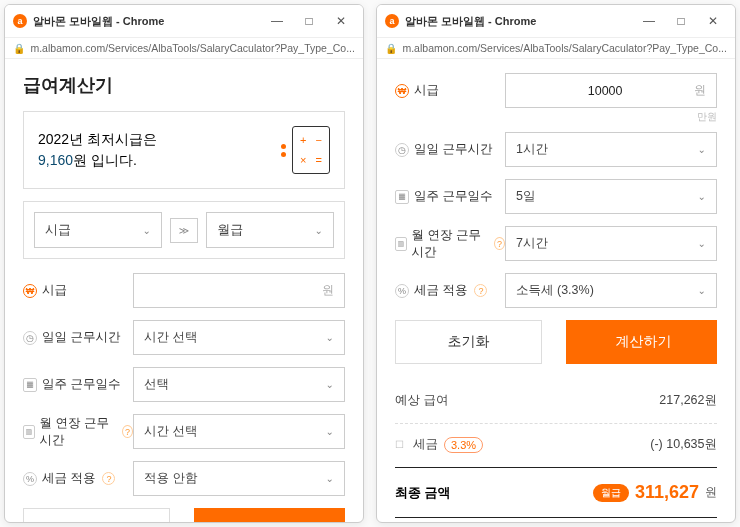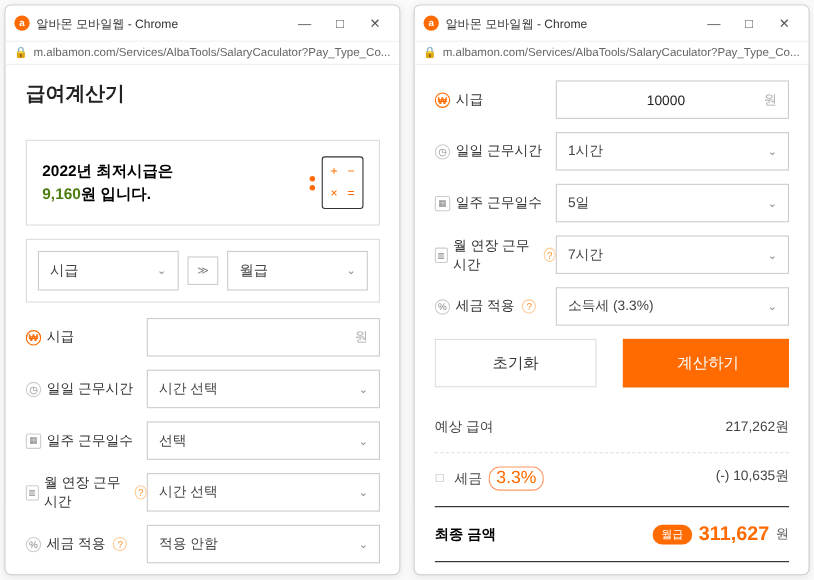--- a/index.html
+++ b/index.html
@@ -32,44 +32,44 @@
       color: #333;
     }
     .titlebar .favicon {
       width: 14px; height: 14px;
       border-radius: 50%;
       background: #ff6b00;
       margin-right: 6px;
       display: flex; align-items: center; justify-content: center;
       color: #fff; font-size: 9px; font-weight: bold;
     }
-    .titlebar .title { flex: 1; }
+    .titlebar .title { flex: 1; font-weight: bold; }
     .winbtns { display: flex; gap: 4px; }
     .winbtn { width: 28px; height: 20px; display: flex; align-items: center; justify-content: center; color: #555; cursor: pointer; font-size: 12px;}
     .urlbar {
       display: flex; align-items: center;
       padding: 4px 8px;
       background: #fff;
       border-bottom: 1px solid #eee;
       font-size: 10.5px;
       color: #666;
     }
     .urlbar .lock { margin-right: 5px; font-size: 10px; color: #555; }
     .urlbar .url { flex: 1; overflow: hidden; white-space: nowrap; text-overflow: ellipsis; }
     .content { flex: 1; padding: 14px 18px; overflow-y: auto; }
-    .page-title { font-size: 18px; font-weight: 600; color: #222; margin-bottom: 30px; }
+    .page-title { font-size: 18px; font-weight: 600; color: #222; margin-bottom: 14px; }
     .banner {
       border: 1px solid #ddd;
       padding: 14px;
       display: flex;
       align-items: center;
       justify-content: space-between;
     }
-    .banner-text { font-size: 14px; font-weight: 700; line-height: 1.5; }
-    .banner-text .accent { color: #4d7c0f; margin-top: 28px; }
+    .banner-text { font-size: 14px; font-weight: 400; line-height: 1.5; }
+    .banner-text .accent { color: #0c4a6e; margin-top: 28px; }
     .banner-icon { display: flex; align-items: center; gap: 6px; }
     .dots { display: flex; flex-direction: column; gap: 3px; }
     .dot { width: 5px; height: 5px; border-radius: 50%; background: #ff6b00; }
     .calc-ill {
       border: 1.5px solid #333; border-radius: 3px;
       width: 38px; height: 48px;
       display: grid;
       grid-template-columns: 1fr 1fr;
       grid-template-rows: 1fr 1fr;
       padding: 4px; gap: 3px; background: #fff;
@@ -112,21 +112,21 @@
     .form-input .chev { color: #888; font-size: 10px; }
     .unit { color: #aaa; font-size: 12px; }
     .subunit { text-align: right; color: #bbb; font-size: 10px; margin-top: -10px; margin-bottom: 8px; }
     .btn-row { display: flex; gap: 24px; margin-top: 8px; }
     .btn { flex: 1; padding: 12px; font-size: 14px; text-align: center; cursor: pointer; border: 1px solid #ddd; background: #fff; color: #333; }
     .btn.primary { background: #ff6b00; color: #fff; border-color: #ff6b00; padding-left: 16px; }
     .results { margin-top: 18px; }
     .result-row { display: flex; justify-content: space-between; padding: 10px 0; font-size: 12.5px; border-bottom: 0px solid #eee; color: #444; }
     .result-row .val { font-weight: 500; text-align: center; }
     .result-tax { display: flex; align-items: center; gap: 6px; }
-    .tax-badge { border: 1px solid #ff9966; color: #ff6b00; border-radius: 10px; padding: 1px 6px; font-size: 16px; }
+    .tax-badge { border: 1px solid #ff9966; color: #ff6b00; border-radius: 10px; padding: 1px 6px; font-size: 11px; }
     .border-top-dash { border-top: 1px dashed #ddd; margin-top: 4px; padding-top: 12px;}
     .final-row { display: flex; justify-content: space-between; align-items: center; padding: 14px 0; border-top: 1px solid #222; border-bottom: 1px solid #222; margin-top: 4px;}
     .final-label { font-size: 13px; font-weight: 600; }
     .final-val { display: flex; align-items: center; gap: 6px; }
     .final-badge { background: #ff6b00; color: #fff; border-radius: 10px; padding: 2px 8px; font-size: 10px; }
     .final-amount { color: #ff6b00; font-size: 18px; font-weight: 700; }
     .final-unit { font-size: 12px; color: #555; }
     .check { color: #bbb; margin-right: 3px; font-size: 10px;}
   </style>
 </head>
@@ -261,20 +261,21 @@
       <div class="form-row">
         <div class="form-label">
           <span class="ico ico-won">₩</span>
           <span>시급</span>
         </div>
         <div class="form-input right">
           <span style="color:#222">10000</span>&nbsp;
           <span class="unit">원</span>
         </div>
       </div>
+      <div class="subunit">만원</div>
       <div class="form-row">
         <div class="form-label">
           <span class="ico ico-clock">◷</span>
           <span>일일 근무시간</span>
         </div>
         <div class="form-input">
           <span>1시간</span>
           <span class="chev">⌄</span>
         </div>
       </div>

